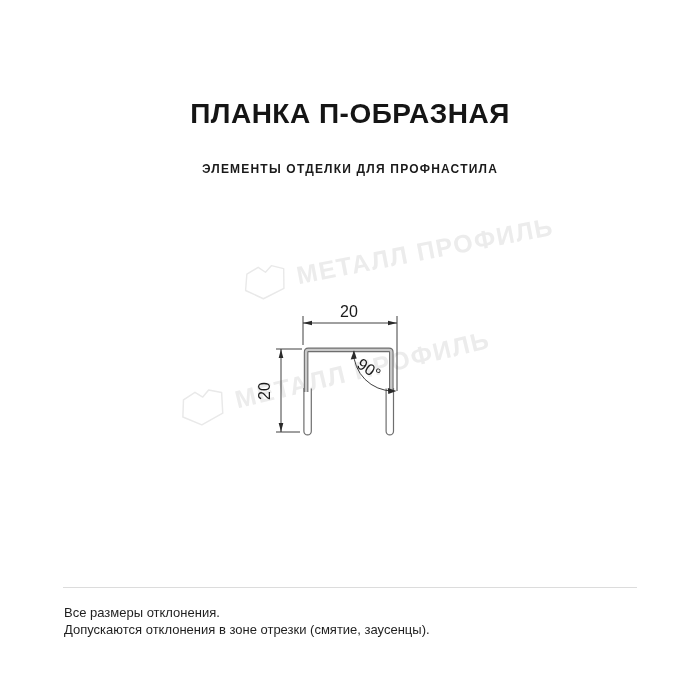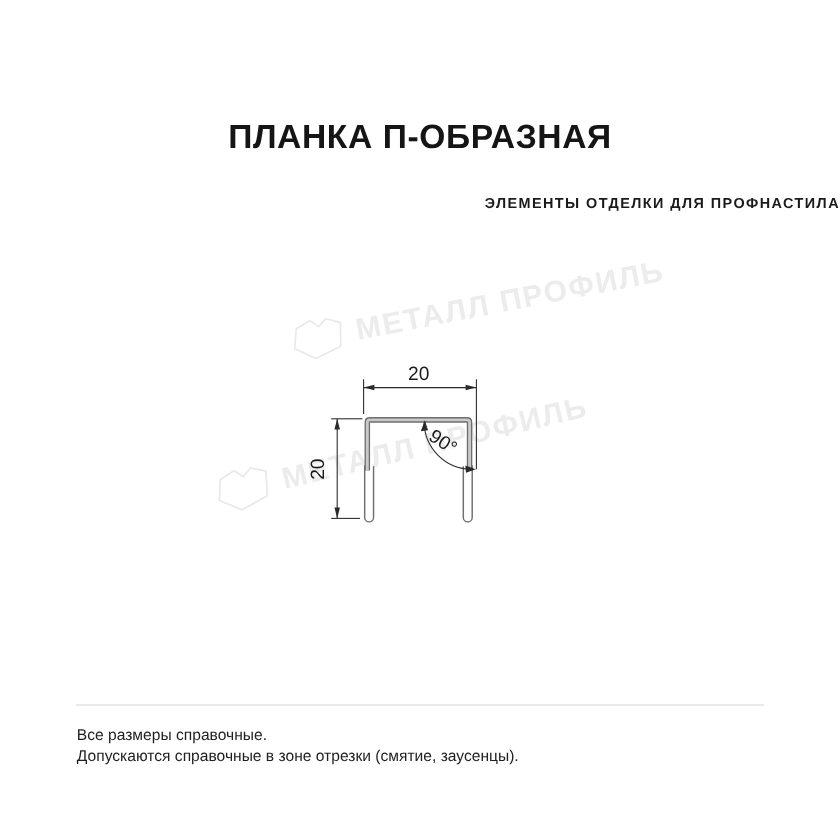--- a/index.html
+++ b/index.html
@@ -10,21 +10,21 @@
     background:#ffffff; overflow:hidden; margin:0 auto;
   }
   
   .title {
     position:absolute; left:0; top:99px; width:700px;
     text-align:center; font-weight:700; font-size:28px; line-height:30px;
     color:#151515; letter-spacing:0.5px;
   }
   .subtitle {
     position:absolute; left:0; top:162px; width:700px;
-    text-align:right; font-weight:700; font-size:12px;
+    text-align:center; font-weight:700; font-size:12px;
     letter-spacing:1.2px; color:#1a1a1a;
   }
   
   .wm {
     position:absolute; display:flex; align-items:center; gap:9px;
     transform-origin:left center; white-space:nowrap;
     color:#ececec; font-weight:700; font-size:25px; letter-spacing:1.5px;
     user-select:none; pointer-events:none;
   }
   .wm svg { display:block; }
@@ -99,17 +99,17 @@
     <text class="dim-text" transform="translate(270,391) rotate(-90)" text-anchor="middle">20</text>
 
     <path d="M353.5,351.5 A39.5,39.5 0 0 0 393,391" fill="none" stroke="#2a2a2a" stroke-width="0.9"></path>
     <polygon points="354,350.3 350.7,359.4 356.7,358.6" fill="#2a2a2a"></polygon>
     <polygon points="396.5,391 387.8,387.9 388.3,393.9" fill="#2a2a2a"></polygon>
     <text class="dim-text" transform="translate(372,364) rotate(33)" text-anchor="middle" dominant-baseline="hanging">90°</text>
   </svg>
 
   <div class="divider"></div>
   <div class="footer">
-    <div>Все размеры справочные.</div>
-    <div>Допускаются справочные в зоне отрезки (смятие, заусенцы).</div>
+    <div>Все размеры отклонения.</div>
+    <div>Допускаются отклонения в зоне отрезки (смятие, заусенцы).</div>
   </div>
 
 </div>
 
 </body></html>

